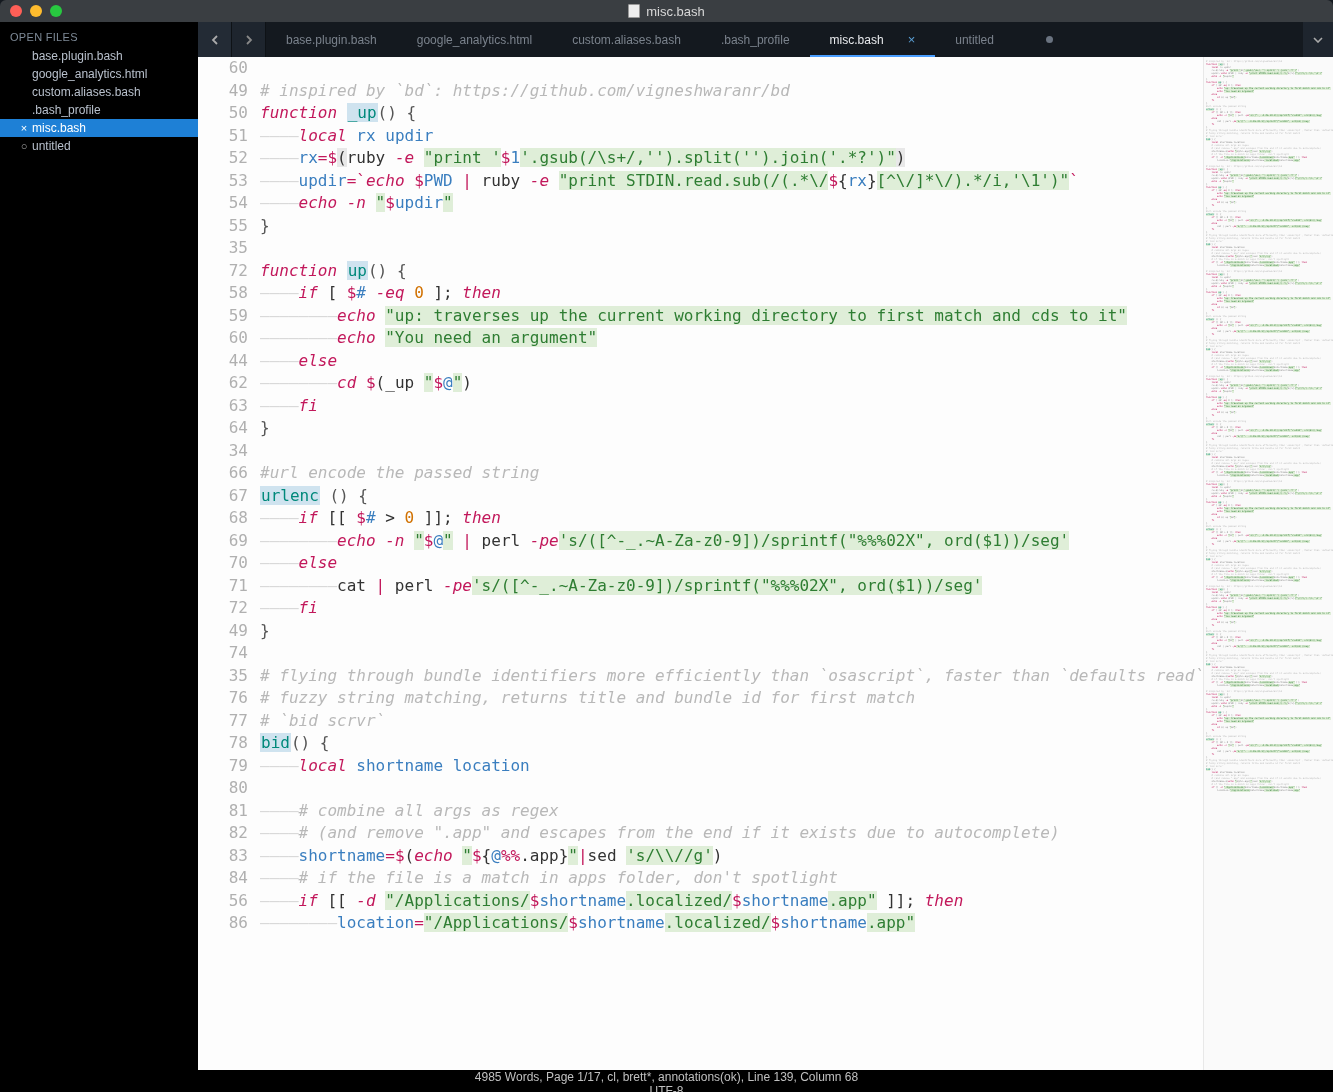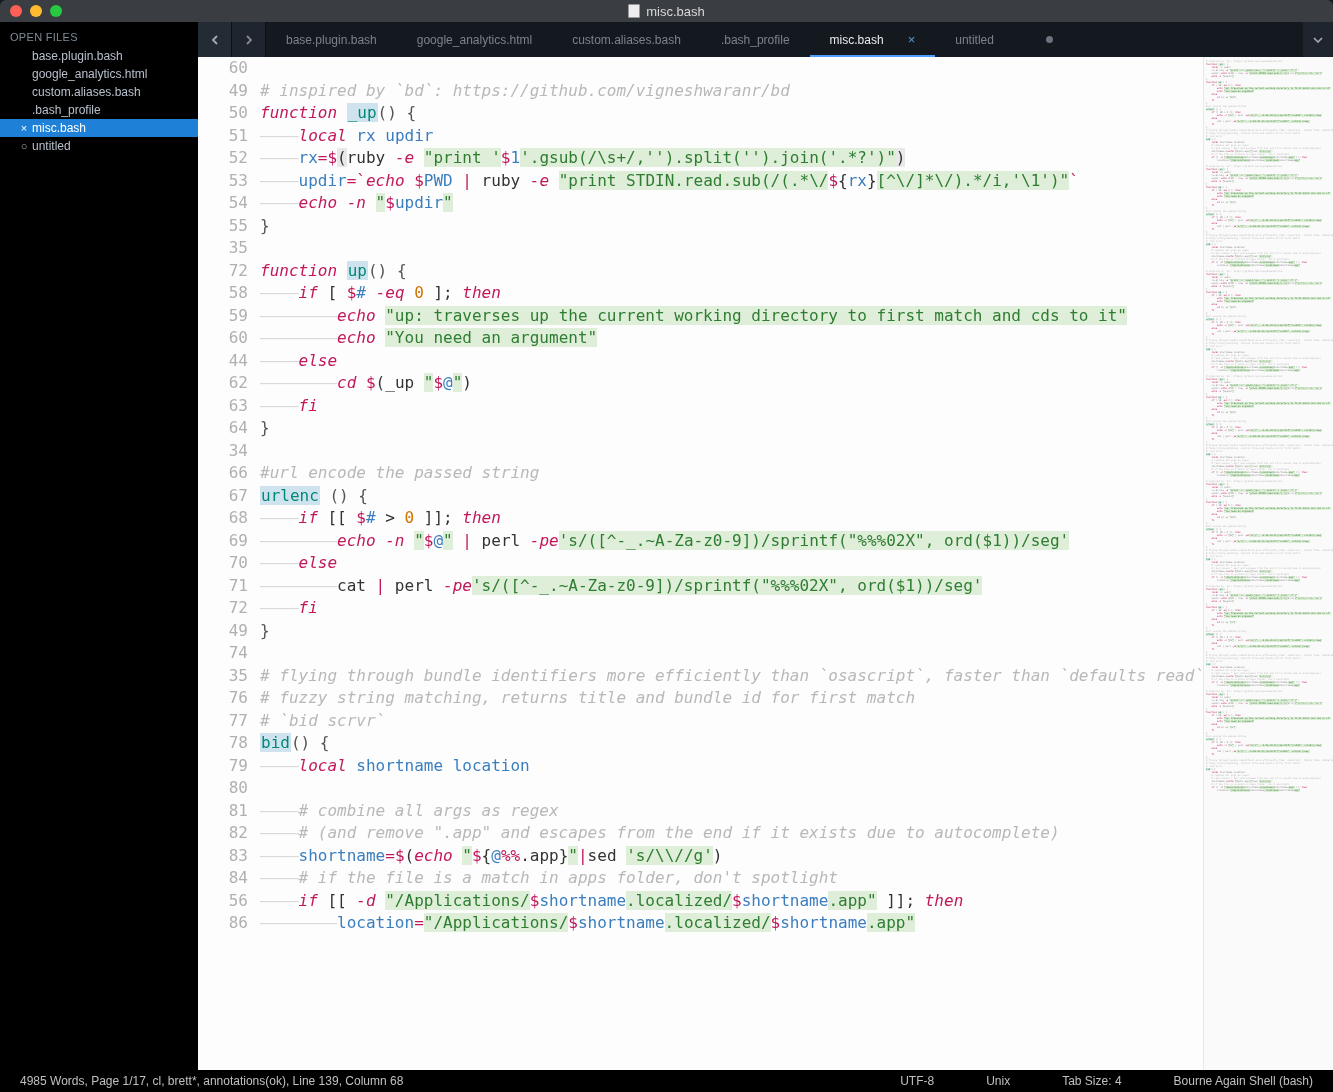--- a/index.html
+++ b/index.html
@@ -191,21 +191,22 @@
 .mm-kw { color: #c2185b; font-style: italic; }
 .mm-str { color: #2e7d32; }
 .mm-cmt { color: #bbb; }
 .statusbar {
   height: 22px;
   background: #000;
   color: #c0c0c0;
   display: flex;
   align-items: center;
   font-size: 12px;
-  padding: 0 20px;
+  padding: 0 4px;
+  flex-direction: column;
 }
 .status-left { flex: 1; }
 .status-cell { padding: 0 26px; }
 
 .c-cmt { color: #b8b8b8; font-style: italic; }
 .c-kw { color: #c2185b; font-style: italic; }
 .c-fn { color: #00897b; }
 .c-var { color: #3a7ebf; }
 .c-str { color: #2e7d32; }
 .c-op { color: #c2185b; }

